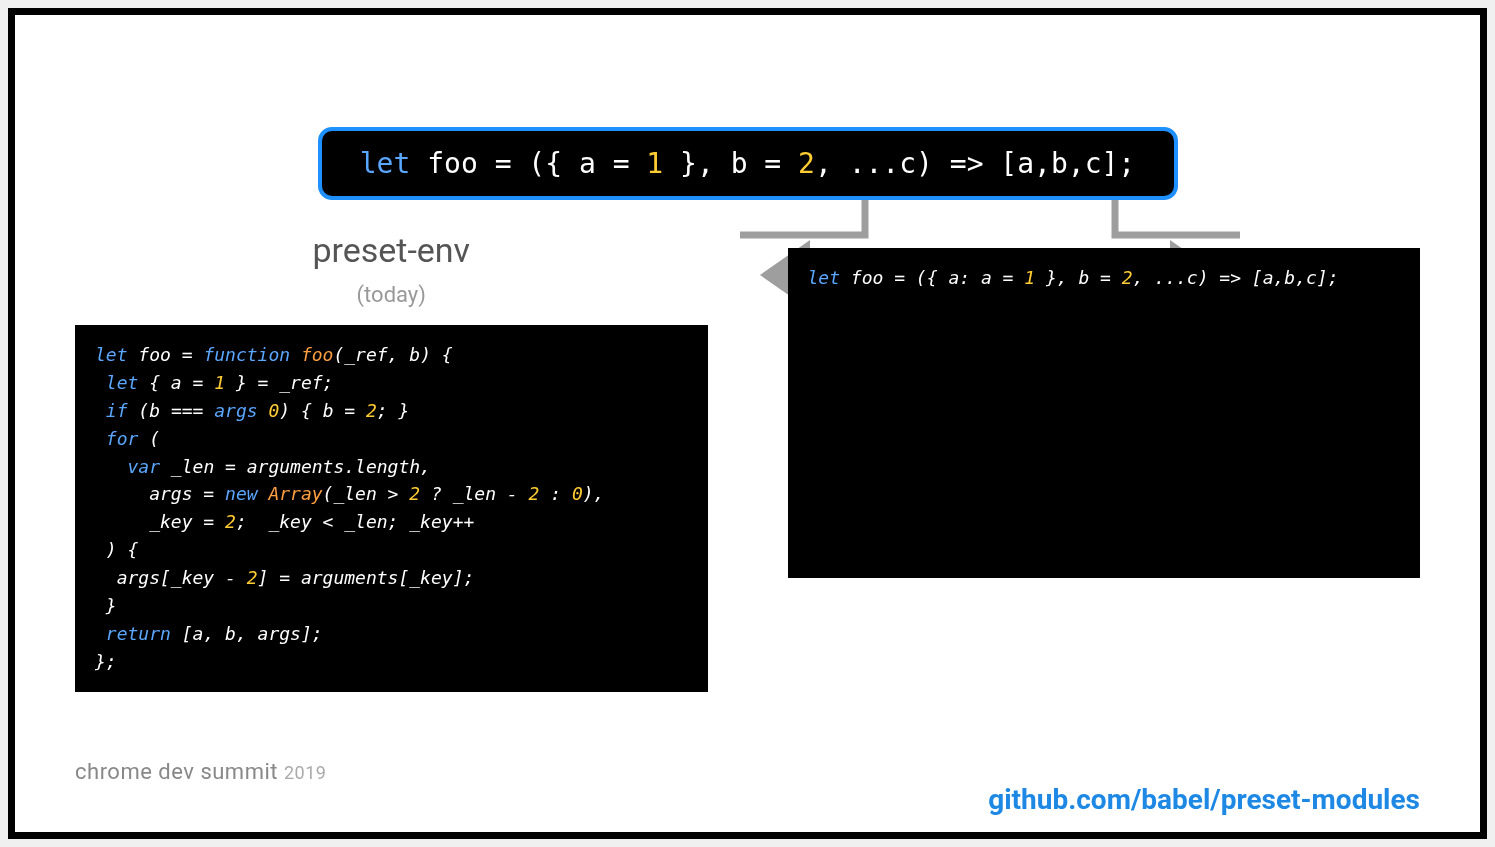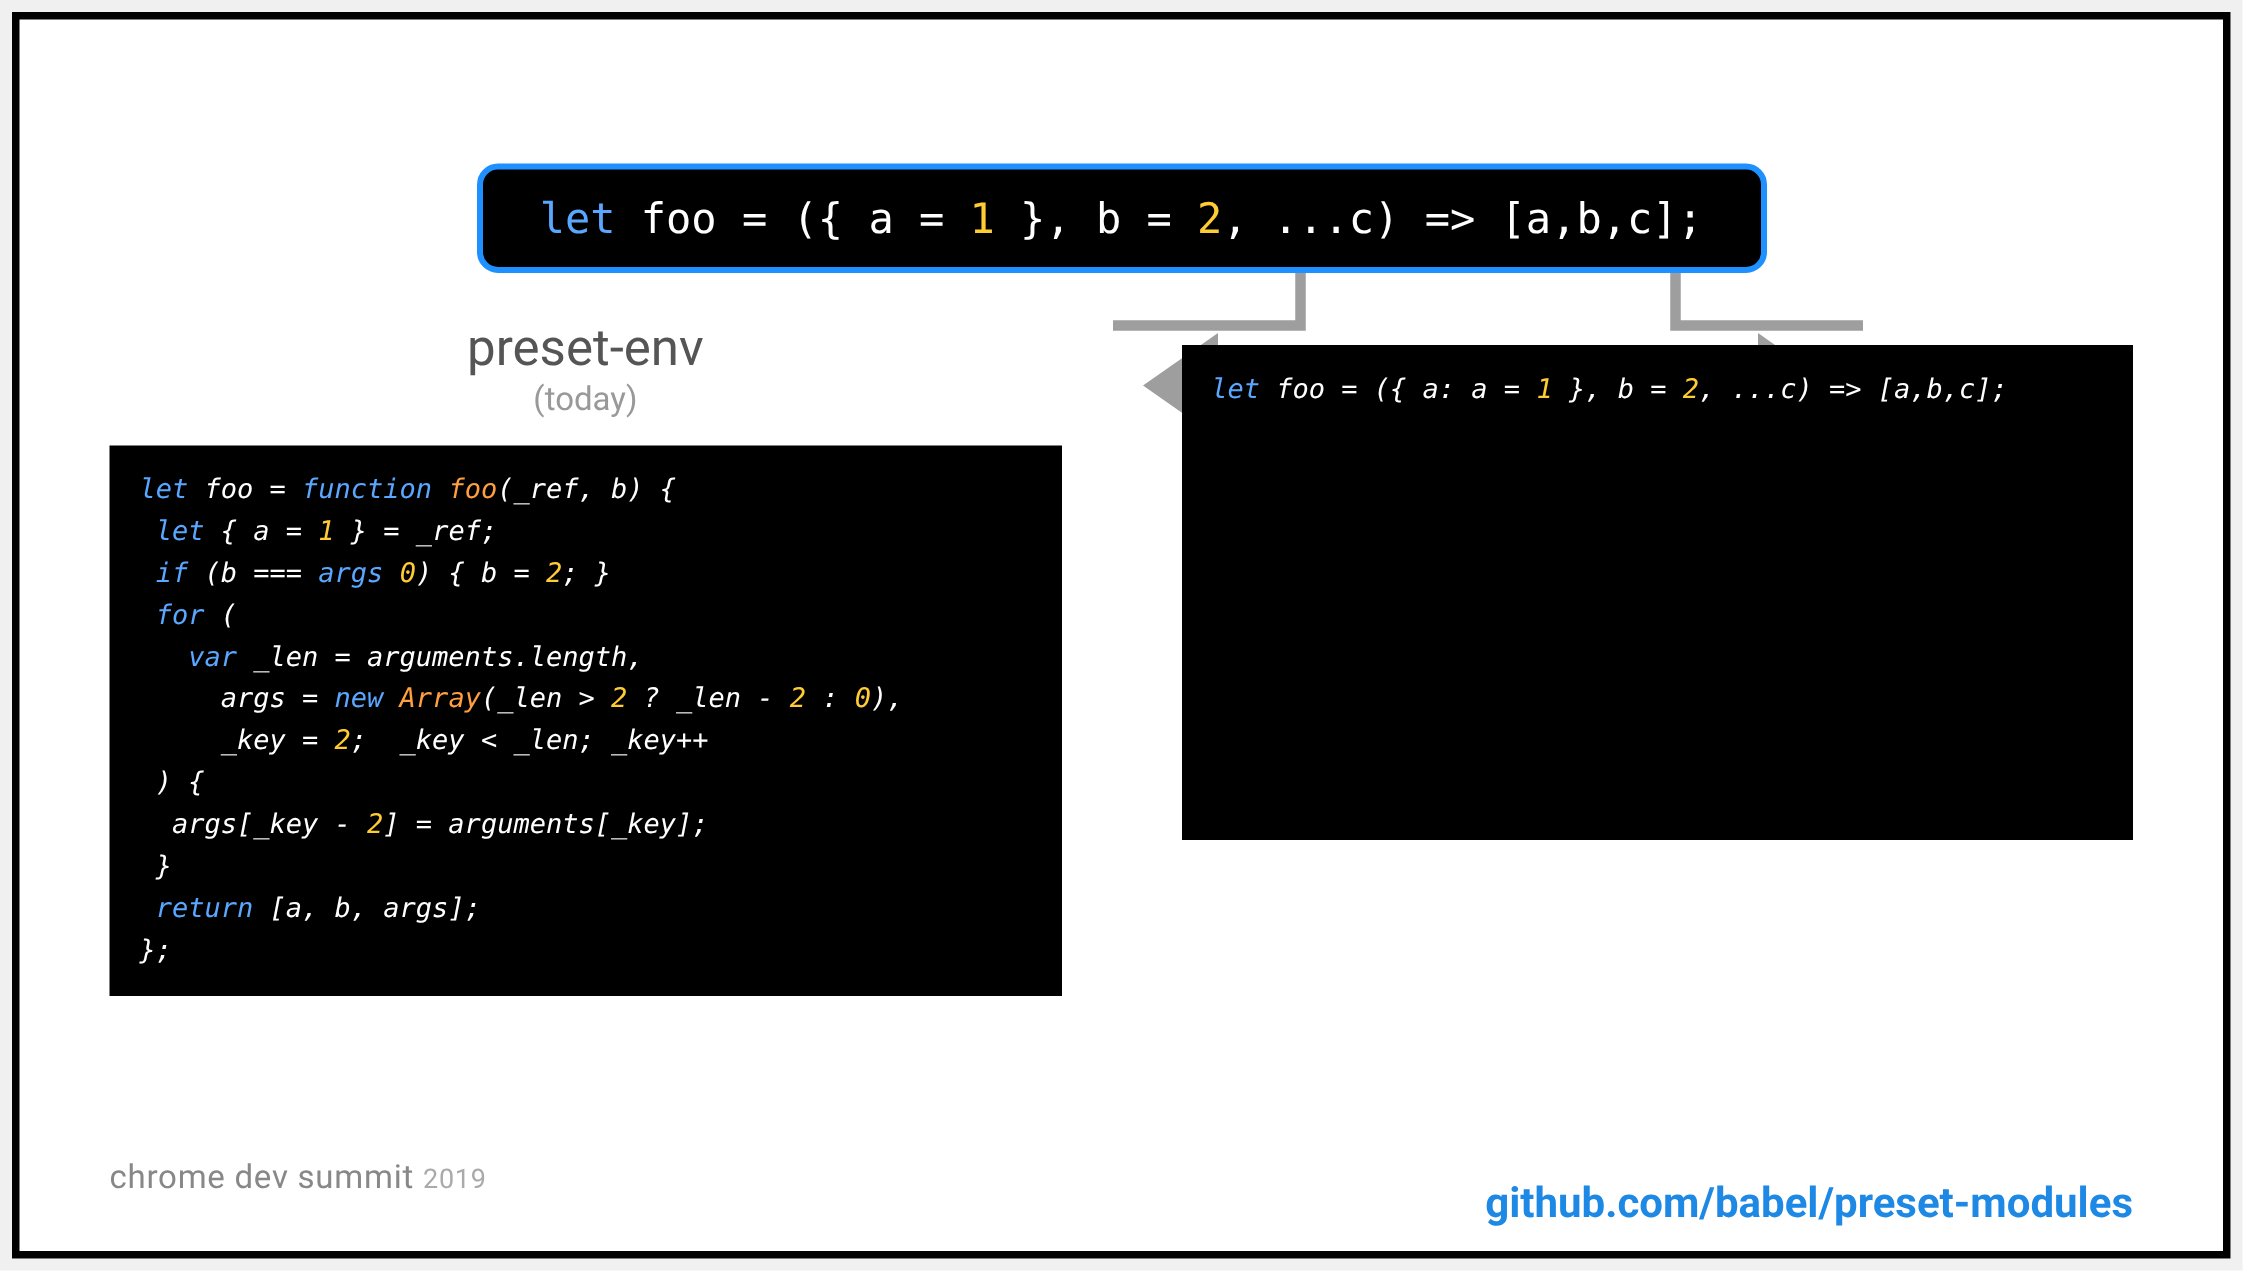--- a/index.html
+++ b/index.html
@@ -7,23 +7,23 @@
     width: 1495px;
     height: 847px;
     background: #f0f0f0;
     font-family: -apple-system, BlinkMacSystemFont, "Segoe UI", Roboto, sans-serif;
     padding: 8px;
   }
   .slide {
     width: 100%;
     height: 100%;
     background: #fff;
-    border: 5px solid #000000;
+    border: 7px solid #000000;
     position: relative;
-    padding: 36px 60px;
+    padding: 52px 60px;
   }
   .top-code {
     margin: 60px auto 0 auto;
     width: 860px;
     background: #000;
     border: 4px solid #1e90ff;
     border-radius: 14px;
     padding: 16px 28px;
     font-family: "Menlo", "Consolas", monospace;
     font-size: 28px;
@@ -50,21 +50,21 @@
   .col-title {
     text-align: center;
     font-size: 34px;
     font-weight: 400;
     color: #555;
   }
   .col-sub {
     text-align: center;
     font-size: 22px;
     color: #999;
-    margin-top: 2px;
+    margin-top: 12px;
   }
   .code-box {
     background: #000;
     color: #fff;
     font-family: "Menlo", "Consolas", monospace;
     font-size: 18px;
     line-height: 1.55;
     padding: 16px 20px;
     margin-top: 18px;
     min-height: 330px;
@@ -80,21 +80,21 @@
     right: 24px;
     bottom: 14px;
     color: #ffeb00;
     font-family: -apple-system, sans-serif;
     font-size: 30px;
     font-weight: 700;
   }
   .footer-left {
     position: absolute;
     left: 60px;
-    bottom: 36px;
+    bottom: 48px;
     color: #888;
     font-size: 22px;
     font-weight: 400;
     letter-spacing: 0.5px;
   }
   .footer-left .yr { font-size: 18px; color: #aaa; }
   .footer-right {
     position: absolute;
     right: 60px;
     bottom: 16px;

